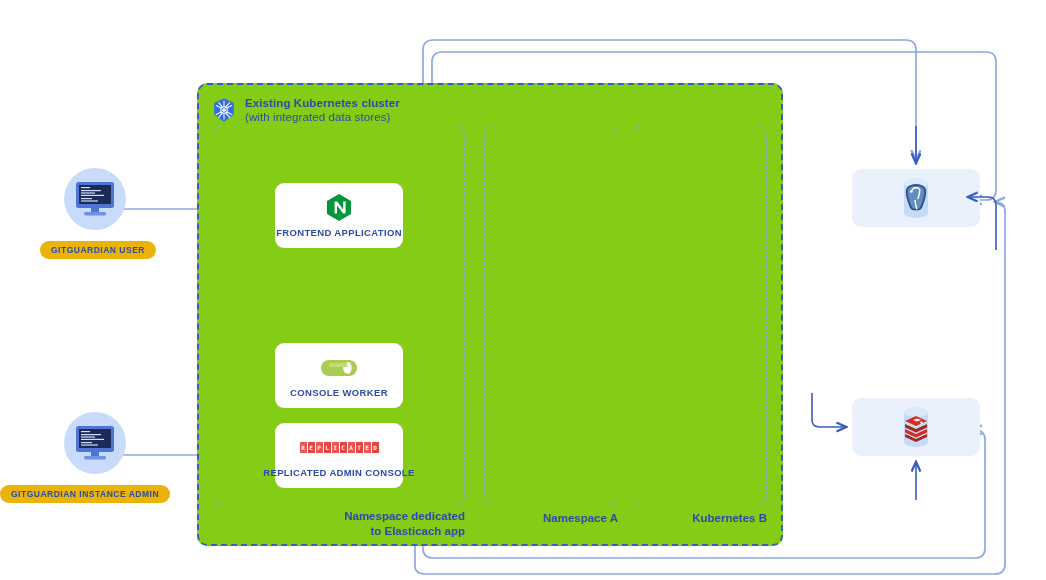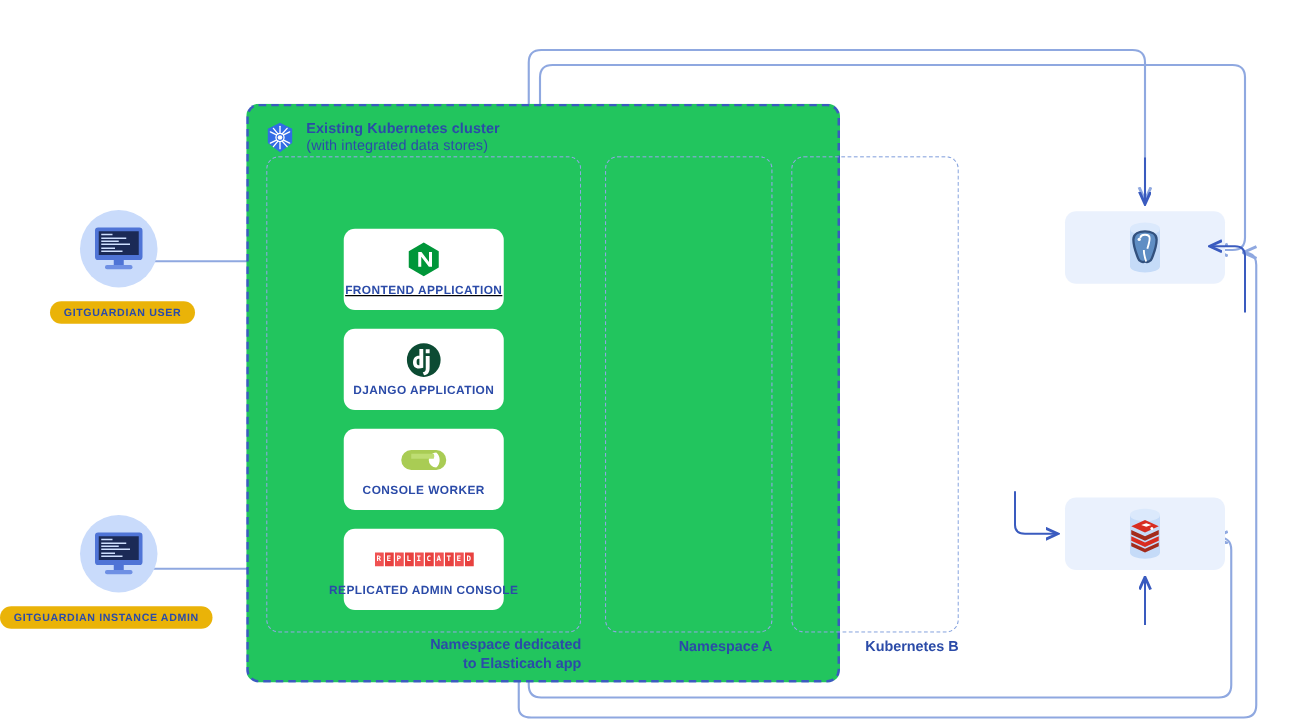--- a/index.html
+++ b/index.html
@@ -10,22 +10,22 @@
   }
   #stage{position:absolute;left:0;top:0;width:1046px;height:580px;}
 
   
   .lines{position:absolute;left:0;top:0;width:1046px;height:580px;pointer-events:none;}
   .lines.under{z-index:1;}
   .lines.over{z-index:6;}
 
   
   #cluster{
-    position:absolute;left:197px;top:83px;width:475px;height:463px;
-    background:#22c55e;border:2px dashed #3a5bbf;border-radius:10px;
+    position:absolute;left:197px;top:83px;width:586px;height:463px;
+    background:#84cc16;border:2px dashed #3a5bbf;border-radius:10px;
     box-sizing:border-box;z-index:2;
   }
   #cluster-head{position:absolute;left:12px;top:11px;display:flex;align-items:flex-start;gap:8px;}
   .k8s-logo{width:26px;height:26px;flex:0 0 26px;margin-top:1px;}
   #cluster-title{line-height:1.22;}
   .ct-line1{font-size:11.5px;font-weight:bold;color:#2b4ba8;letter-spacing:.1px;}
   .ct-line2{font-size:11.5px;color:#2b4ba8;letter-spacing:.1px;}
 
   
   .ns{
@@ -42,21 +42,21 @@
   #ns-gg-label{left:213px;top:509px;width:252px;}
   #ns-a-label{left:484px;top:511px;width:134px;}
   #ns-b-label{left:633px;top:511px;width:134px;}
 
   
   .card{
     position:absolute;background:#ffffff;border-radius:9px;
     width:128px;height:65px;z-index:4;
     display:flex;flex-direction:column;align-items:center;justify-content:center;gap:5px;
   }
-  #card-frontend{left:275px;top:183px;text-decoration:underline;}
+  #card-frontend{left:275px;top:183px;}
   #card-django{left:275px;top:263px;}
   #card-celery{left:275px;top:343px;}
   #card-replicated{left:275px;top:423px;}
   .card-label{
     font-size:9.5px;font-weight:bold;color:#2b4ba8;letter-spacing:.35px;
     text-align:center;white-space:nowrap;
   }
   .card-icon{height:28px;display:flex;align-items:center;justify-content:center;}
 
   
@@ -178,31 +178,20 @@
   <div class="card" id="card-frontend">
     <div class="card-icon">
       <svg width="26" height="29" viewBox="0 0 26 29">
         <path d="M13 1 L25 8 L25 21 L13 28 L1 21 L1 8 Z" fill="#009639"></path>
         <path d="M8.6 20.4 L8.6 8.6 L11.2 8.6 L17.2 16.6 L17.2 8.6 L19.6 8.6 L19.6 20.4 L17.1 20.4 L11 12.4 L11 20.4 Z" fill="#ffffff"></path>
       </svg>
     </div>
     <div class="card-label">FRONTEND APPLICATION</div>
   </div>
 
-  <div class="card" id="card-django">
-    <div class="card-icon">
-      <svg width="28" height="28" viewBox="0 0 28 28">
-        <circle cx="14" cy="14" r="13.5" fill="#0c4b33"></circle>
-        <path d="M10.5 5.2 L13.6 5.2 L13.6 20.2 C12.3 20.6 11.2 20.8 10.1 20.8 C7.1 20.8 5.4 19.1 5.4 15.8 C5.4 12.6 7.3 10.5 10.2 10.5 C10.3 10.5 10.4 10.5 10.5 10.5 Z M10.5 13 C10.3 13 10.1 13 9.9 13 C8.8 13 8.3 13.9 8.3 15.6 C8.3 17.3 8.9 18.2 10.1 18.2 C10.2 18.2 10.4 18.2 10.5 18.2 Z" fill="#ffffff"></path>
-        <path d="M15.6 10.7 L18.7 10.7 L18.7 19.4 C18.7 22.2 18.4 23.4 17.5 24.5 C16.8 25.4 15.8 25.9 14.2 26.2 L13.2 23.8 C14.9 23.4 15.6 22.6 15.6 20.9 Z" fill="#ffffff"></path>
-        <rect x="15.6" y="5.4" width="3.1" height="3.2" fill="#ffffff"></rect>
-      </svg>
-    </div>
-    <div class="card-label">DJANGO APPLICATION</div>
-  </div>
 
   <div class="card" id="card-celery">
     <div class="card-icon">
       <svg width="40" height="20" viewBox="0 0 40 20">
         <path d="M10 2 L30 2 A8 8 0 0 1 30 18 L10 18 A8 8 0 0 1 10 2 Z" fill="#a9cc54"></path>
         <path d="M30 4 A6 6 0 0 0 30 16 A8 8 0 0 0 30 4 Z" fill="#ffffff"></path>
         <path d="M10 5 L28 5 A4.5 4.5 0 0 1 28 9 L10 9 Z" fill="#bedd73"></path>
       </svg>
     </div>
     <div class="card-label">CONSOLE WORKER</div>

